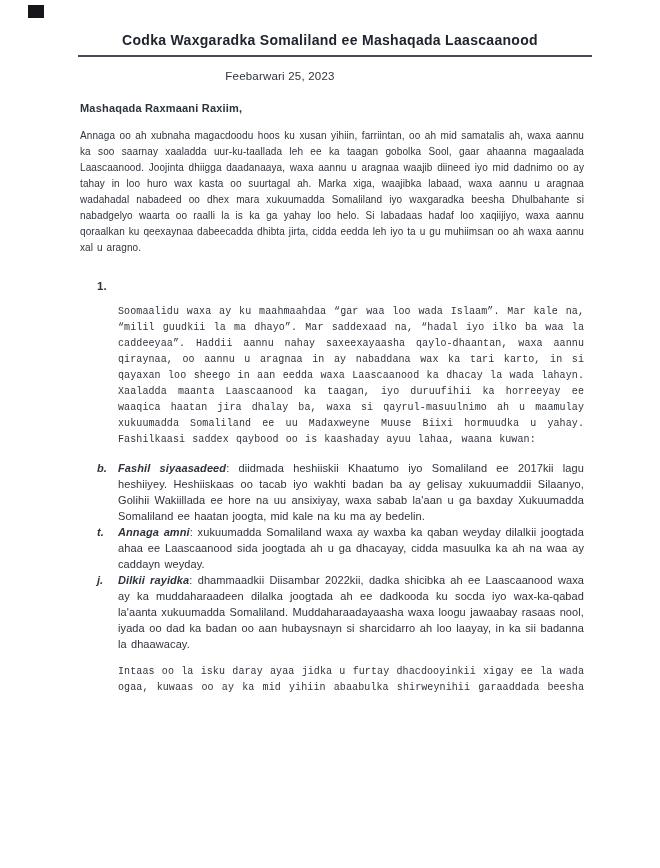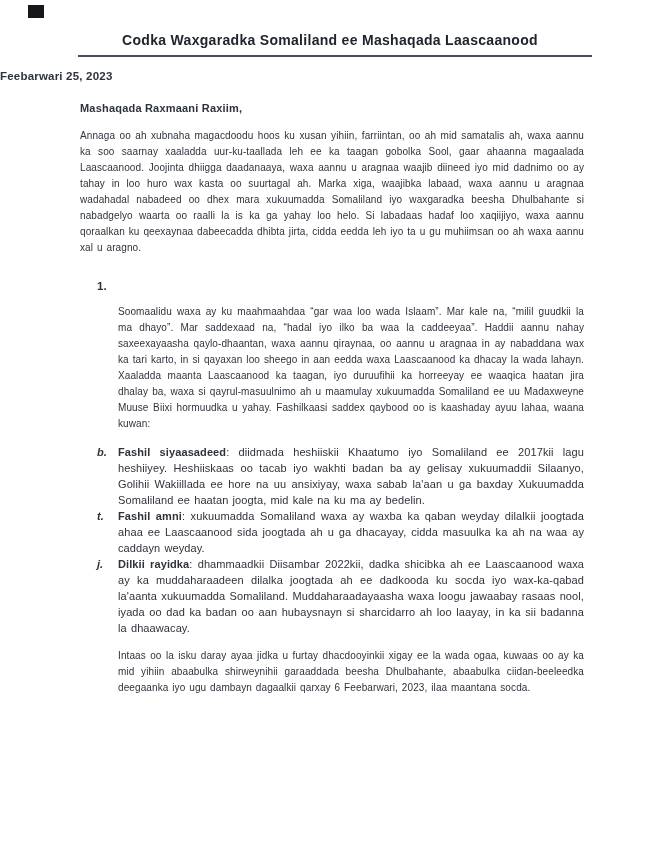--- a/index.html
+++ b/index.html
@@ -27,23 +27,23 @@
     letter-spacing: 0.3px;
     color: var(--title, #20252d);
   }
   .title-rule {
     border: none;
     border-top: 2px solid var(--rule, #454c55);
     margin: 7px 68px 0 78px;
   }
   .date {
     margin: 13px 100px 0 0;
-    text-align: left;
+    text-align: center;
     font-size: 11.5px;
-    font-weight: bold;
+    font-weight: normal;
     letter-spacing: 0.2px;
   }
   .salutation {
     margin: 20px 76px 0 80px;
     font-size: 11px;
     font-weight: bold;
     letter-spacing: 0.2px;
   }
   .para {
     margin: 14px 76px 0 80px;
@@ -59,36 +59,37 @@
     margin-top: 24px;
     font-size: 11.5px;
     font-weight: bold;
     letter-spacing: 0.2px;
   }
   .h-num { flex: 0 0 21px; }
   .section .para {
     margin-left: 21px;
     margin-right: 0;
     margin-top: 12px;
+    font-family: Liberation Mono, monospace;
   }
   .list { margin-top: 12px; }
   .li { display: flex; font-size: 11px; line-height: 16px; }
   .li .marker {
     flex: 0 0 21px;
     font-weight: bold;
     font-style: italic;
   }
   .li .li-text {
     flex: 1;
     margin: 0;
     text-align: justify;
     word-spacing: 1px;
     letter-spacing: 0.1px;
   }
-  .li .lead { font-weight: bold; }
+  .li .lead { font-weight: bold; font-style: italic; }
   .closing { margin-top: 16px; }
   .page-number {
     position: absolute;
     left: 0; right: 0;
     top: 838px;
     text-align: center;
     font-family: "Liberation Serif", "DejaVu Serif", serif;
     font-size: 13px;
     color: #23262b;
   }
@@ -119,21 +120,21 @@
 
     <div class="list">
 
       <div class="li">
         <span class="marker">b.</span>
         <p class="li-text"><span class="lead">Fashil siyaasadeed</span><span>: diidmada heshiiskii Khaatumo iyo Somaliland ee 2017kii lagu heshiiyey. Heshiiskaas oo tacab iyo wakhti badan ba ay gelisay xukuumaddii Silaanyo, Golihii Wakiillada ee hore na uu ansixiyay, waxa sabab la'aan u ga baxday Xukuumadda Somaliland ee haatan joogta, mid kale na ku ma ay bedelin.</span></p>
       </div>
 
       <div class="li">
         <span class="marker">t.</span>
-        <p class="li-text"><span class="lead">Fashil amni</span><span>: xukuumadda Somaliland waxa ay waxba ka qaban weyday dilalkii joogtada ahaa ee Laascaanood sida joogtada ah u ga dhacayay, cidda masuulka ka ah na waa ay caddayn weyday.</span></p>
+        <p class="li-text"><span class="lead">Annaga amni</span><span>: xukuumadda Somaliland waxa ay waxba ka qaban weyday dilalkii joogtada ahaa ee Laascaanood sida joogtada ah u ga dhacayay, cidda masuulka ka ah na waa ay caddayn weyday.</span></p>
       </div>
 
       <div class="li">
         <span class="marker">j.</span>
         <p class="li-text"><span class="lead">Dilkii rayidka</span><span>: dhammaadkii Diisambar 2022kii, dadka shicibka ah ee Laascaanood waxa ay ka muddaharaadeen dilalka joogtada ah ee dadkooda ku socda iyo wax-ka-qabad la'aanta xukuumadda Somaliland. Muddaharaadayaasha waxa loogu jawaabay rasaas nool, iyada oo dad ka badan oo aan hubaysnayn si sharcidarro ah loo laayay, in ka sii badanna la dhaawacay.</span></p>
       </div>
 
     </div>
 
     <p class="para closing">Intaas oo la isku daray ayaa jidka u furtay dhacdooyinkii xigay ee la wada ogaa, kuwaas oo ay ka mid yihiin abaabulka shirweynihii garaaddada beesha Dhulbahante, abaabulka ciidan-beeleedka deegaanka iyo ugu dambayn dagaalkii qarxay 6 Feebarwari, 2023, ilaa maantana socda.</p>

